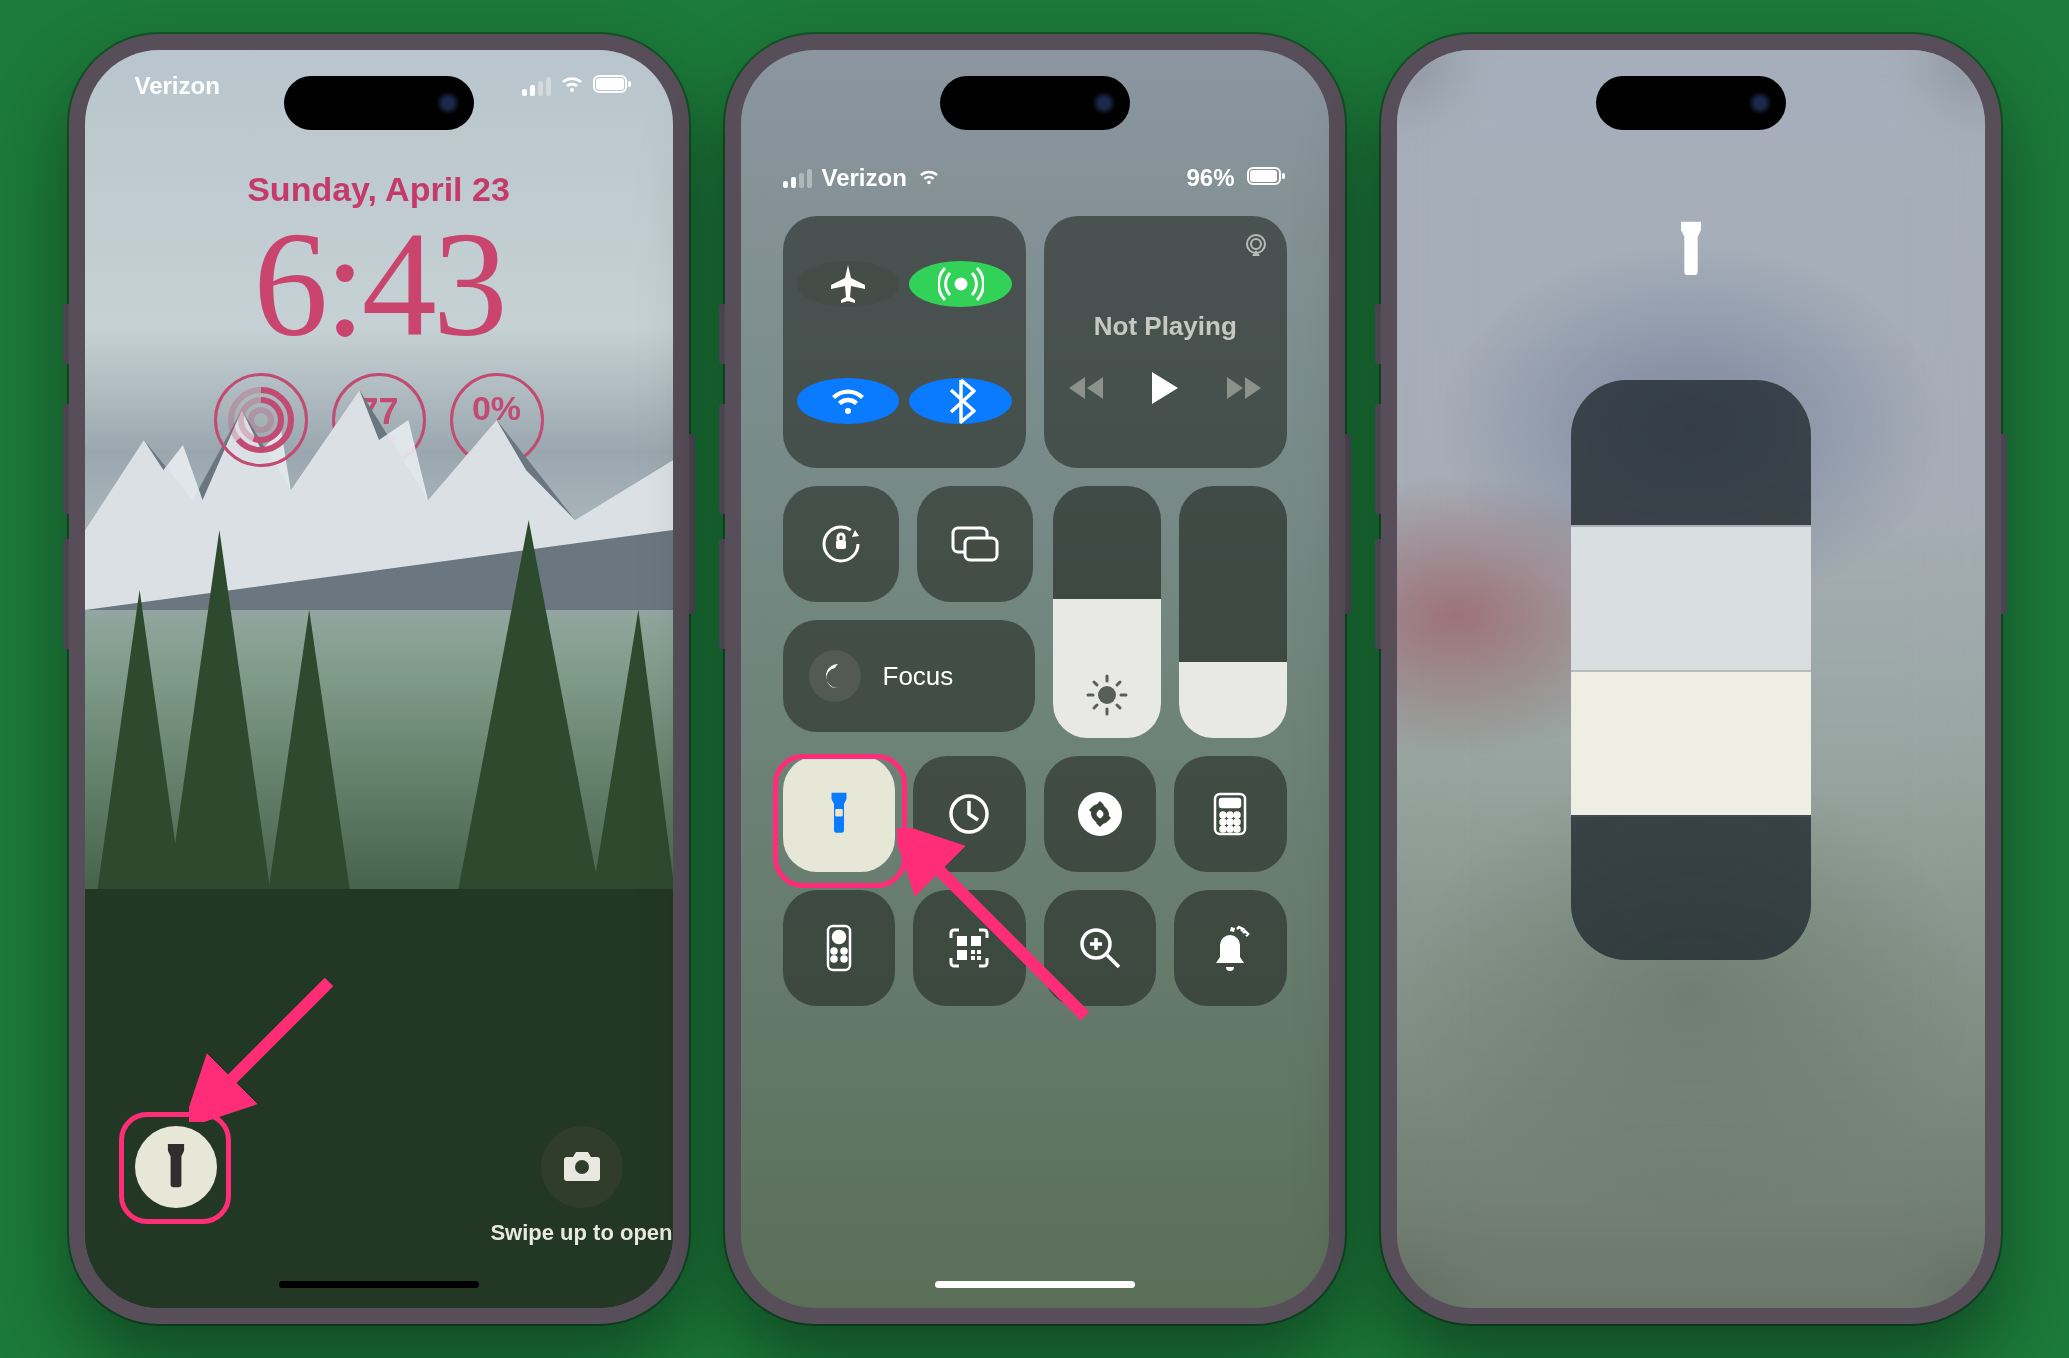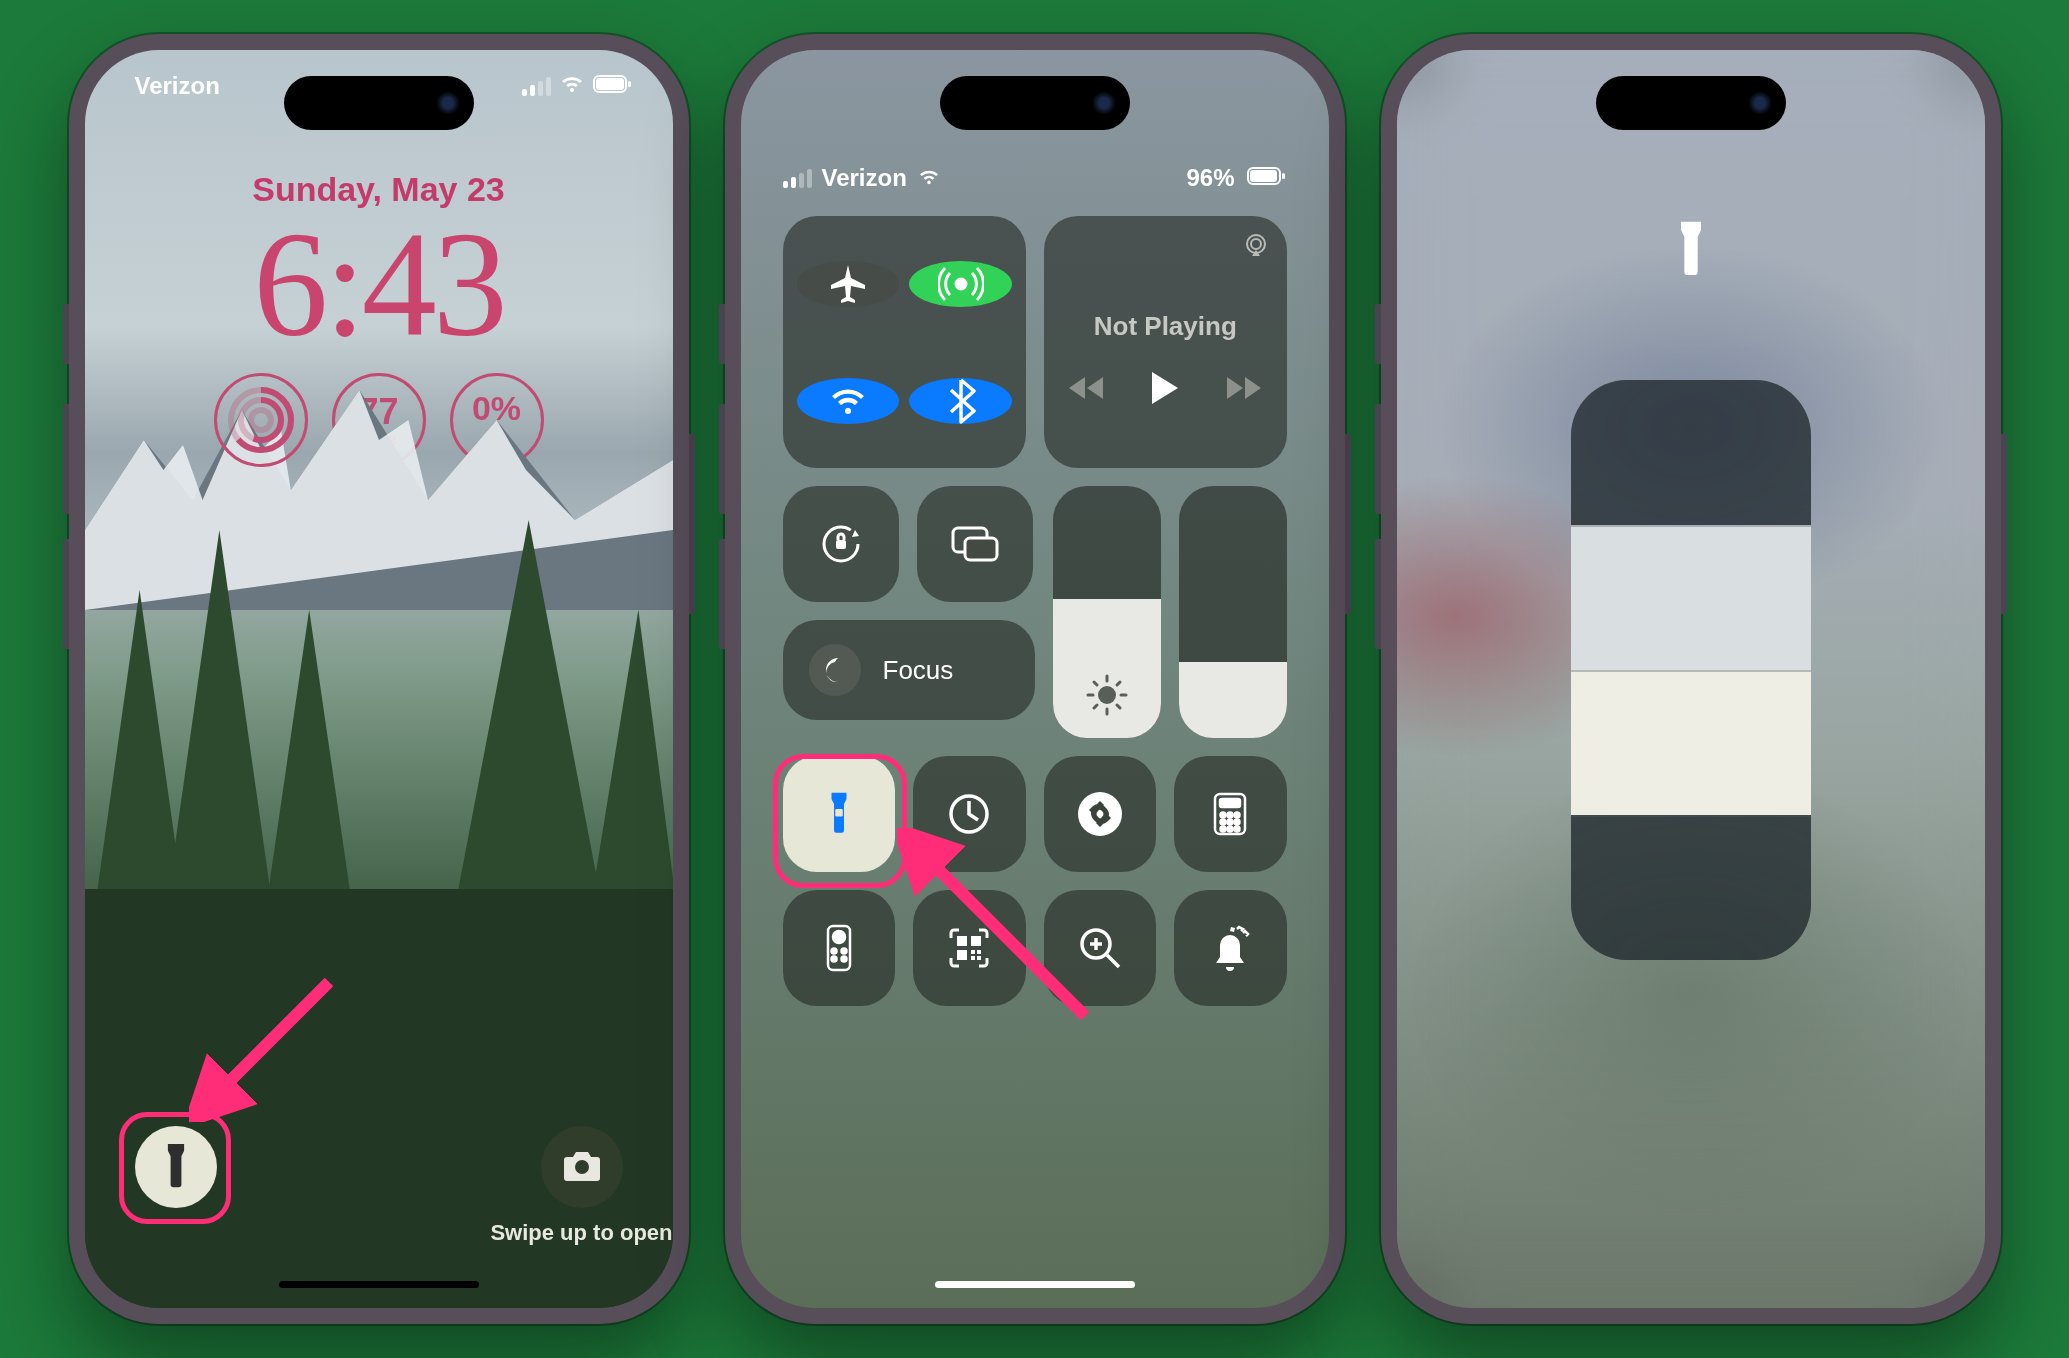--- a/index.html
+++ b/index.html
@@ -100,21 +100,21 @@
   .cc-grid { position:absolute; top:166px; left:42px; right:42px; z-index:5;}
   .cc-row { display:flex; gap:18px; margin-bottom:18px;}
   .module { background:rgba(35,40,35,.6); border-radius:34px; display:flex; align-items:center; justify-content:center; position:relative;}
   .conn-module { width:252px; height:252px; display:grid; grid-template:1fr 1fr/1fr 1fr; padding:14px; gap:10px;}
   .conn-btn { border-radius:50%; display:flex; align-items:center; justify-content:center;}
   .conn-dark{ background:rgba(70,75,70,.9);} .conn-green{background:#32d158;} .conn-blue{background:#0a7aff;}
   .audio-module { width:252px; height:252px; flex-direction:column; padding-top:36px; gap:28px;}
   .audio-controls{display:flex;gap:44px; align-items:center;}
   .airplay-badge{ position:absolute; top:16px; right:18px; }
   .sm-btn { width:116px; height:116px;}
-  .cc-focus { width:252px; height:100px; justify-content:flex-start; padding-left:26px; gap:22px;}
+  .cc-focus { width:252px; height:112px; justify-content:flex-start; padding-left:26px; gap:22px;}
   .slider { width:116px; height:252px; background:rgba(35,40,35,.65); border-radius:34px; position:relative; overflow:hidden;}
   .slider-fill{ position:absolute; left:0; right:0; bottom:0; background:#e8e8e5;}
   .slider-icon{ position:absolute; left:0; right:0; bottom:22px; display:flex; justify-content:center; color:#5a5e58;}
   .cc-flash { background:#e7e7d8 !important; }
   
   .scr3 { background: linear-gradient(to bottom,#a5aeba,#a6adb7 35%,#99a6a2 55%,#7e8c81 80%,#6a7769); }
   .scr3::before{ content:""; position:absolute; inset:0; backdrop-filter:blur(30px);}
   .fl-title-icon{ position:absolute; top:170px; left:50%; transform:translateX(-50%); z-index:5;}
   .fl-slider{ position:absolute; top:330px; left:50%; transform:translateX(-50%); width:240px; height:580px; border-radius:56px; background:rgba(40,48,40,.45); overflow:hidden; z-index:5;}
   .fl-seg{ height:25%; }
@@ -172,21 +172,21 @@
           <path d="M60 100 L105 420 L15 420 Z"></path>
             <path d="M140 40 L195 430 L85 430 Z"></path>
           <path d="M230 120 L275 430 L185 430 Z"></path>
             <path d="M450 30 L530 450 L370 450 Z"></path>
           <path d="M560 120 L600 430 L510 430 Z"></path>
         </g>
         <rect x="0" y="400" width="600" height="420" fill="#233824"></rect>
       </svg>
     </div>
 
-    <div class="ls-date">Sunday, May 23</div>
+    <div class="ls-date">Sunday, April 23</div>
     <div class="ls-time">6:43</div>
     <div class="ls-widgets">
       <div class="widget w-rings">
         <svg viewBox="0 0 72 72">
             <circle cx="36" cy="36" r="30" fill="none" stroke="#c14b72" stroke-width="6" opacity=".3"></circle>
             <circle cx="36" cy="36" r="30" fill="none" stroke="#c14b72" stroke-width="6" stroke-dasharray="120 80" transform="rotate(-90 36 36)"></circle>
             <circle cx="36" cy="36" r="20" fill="none" stroke="#c14b72" stroke-width="6" opacity=".3"></circle>
             <circle cx="36" cy="36" r="20" fill="none" stroke="#c14b72" stroke-width="6" stroke-dasharray="70 60" transform="rotate(-90 36 36)"></circle>
             <circle cx="36" cy="36" r="10" fill="none" stroke="#c14b72" stroke-width="6" opacity=".3"></circle>
           </svg>

